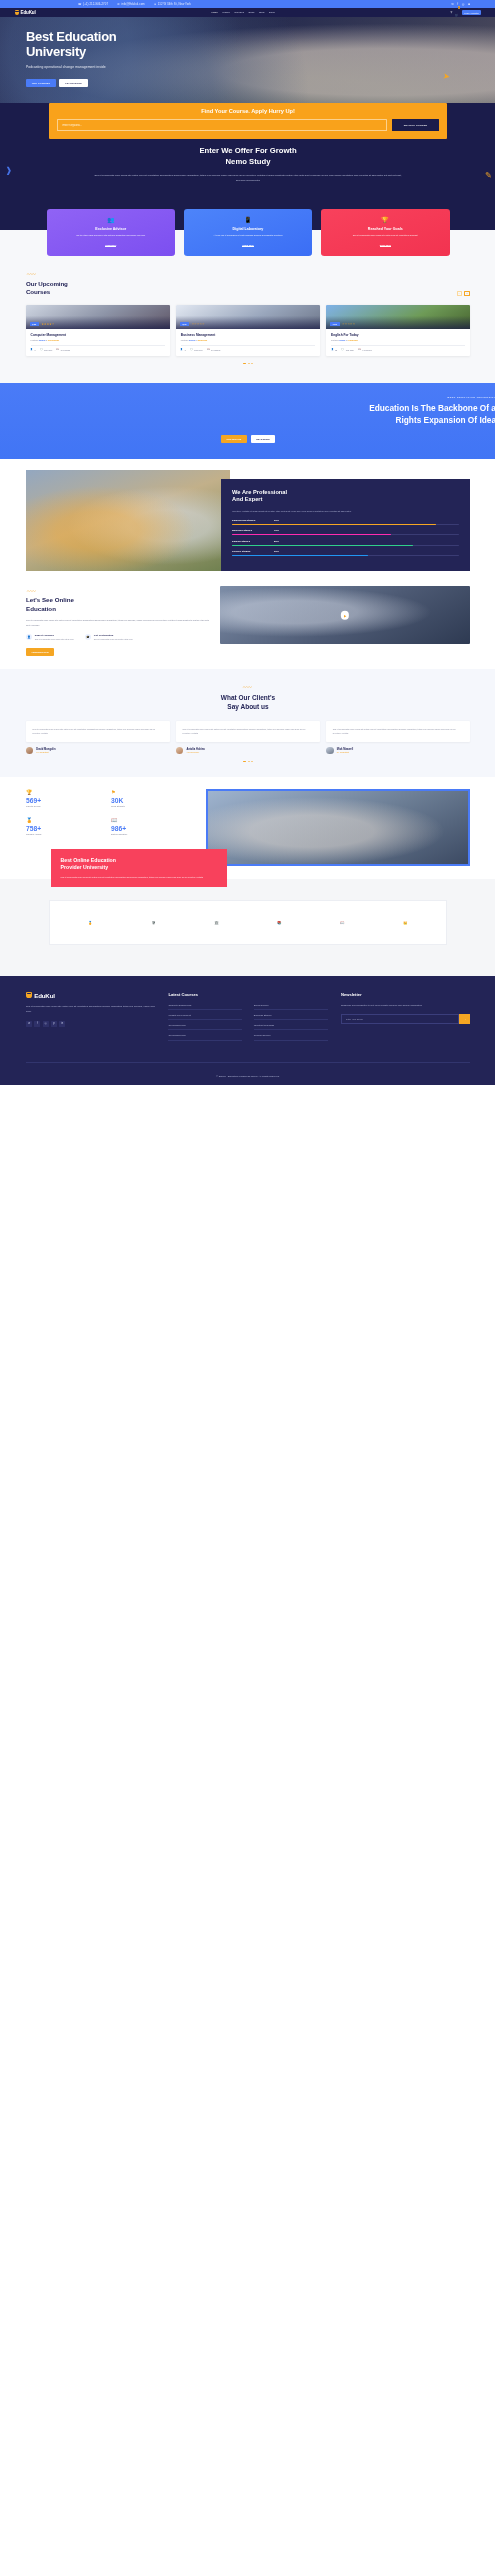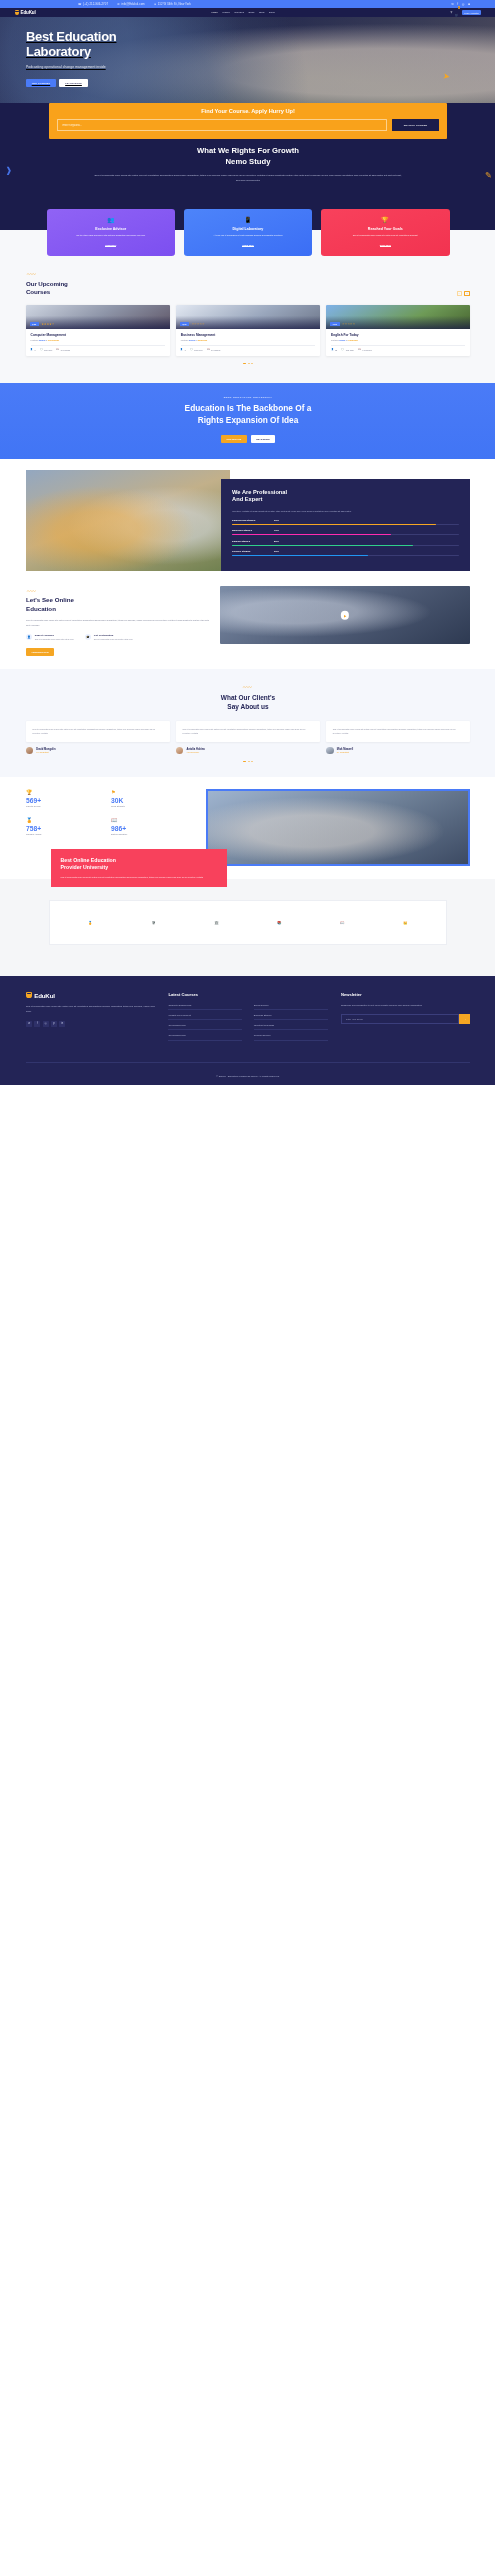--- a/index.html
+++ b/index.html
@@ -32,21 +32,21 @@
   
   .hero { height:110px; position:relative; background:linear-gradient(100deg,#232449 0%,#2d3258 30%,#3a4266 55%,#5a5f74 80%,#7d7a7e 100%); overflow:hidden; }
   .hero:before { content:""; position:absolute; inset:0;
     background:
       radial-gradient(circle at 14% 30%, rgba(90,120,170,.45) 0 14%, transparent 40%),
       radial-gradient(circle at 30% 70%, rgba(60,80,120,.5) 0 18%, transparent 45%),
       radial-gradient(ellipse at 78% 50%, rgba(190,180,175,.75) 0 30%, transparent 62%),
       radial-gradient(ellipse at 62% 85%, rgba(110,125,95,.5) 0 25%, transparent 55%),
       linear-gradient(180deg, rgba(25,27,60,.55), rgba(25,27,60,.35));
   }
-  .hero-inner { position:relative; z-index:2; width:444px; margin:0 auto; padding-top:13.4px;text-decoration:underline; }
+  .hero-inner { position:relative; z-index:2; width:444px; margin:0 auto; padding-top:13.4px; }
   .hero h1 { color:#fff; font-size:13px; line-height:1.12; font-weight:bold; letter-spacing:-0.3px; }
   .hero-sub { color:#e9ecf5; font-size:3.3px; margin-top:5.7px; letter-spacing:0.1px; }
   .hero-btns { display:flex; gap:3.6px; margin-top:9.8px; }
   .btn-hero { font-size:2.2px; font-weight:bold; padding:3.1px 5.7px; border-radius:1px; letter-spacing:0.2px; }
   .btn-blue { background:#4a7bf7; color:#fff; }
   .btn-white { background:#fff; color:#1b1c4b; }
   .plane { position:absolute; right:46px; top:54px; color:#f5a623; font-size:8.3px; z-index:3; transform:rotate(12deg); }
 
   
   .searchsec { background:#1b1c4b; position:relative; padding-bottom:23px; }
@@ -102,21 +102,21 @@
   .c-lect i { color:#f5a623; font-style:normal; font-weight:bold; }
   .c-hr { height:0.5px; background:#eceef3; margin:3.6px 0 3.1px; }
   .c-stats { display:flex; gap:4.6px; font-size:2.1px; color:#7b7f95; }
   .c-stats span { display:flex; align-items:center; gap:1px; }
   .c-stats em { color:#f5a623; font-style:normal; font-size:2.3px; }
   .dots { display:flex; gap:1.5px; justify-content:center; margin-top:7.7px; }
   .dot { width:2.1px; height:1px; background:#f5c97f; border-radius:0.5px; }
   .dot.on { width:3.6px; background:#f5a623; }
 
   
-  .bluecta { background:linear-gradient(180deg,#4a7bf7,#4175f5); text-align:center; padding:13.4px 0 15.5px; position:relative; overflow:hidden;}
+  .bluecta { background:linear-gradient(180deg,#4a7bf7,#4175f5); text-align:right; padding:13.4px 0 15.5px; position:relative; overflow:hidden;}
   .bluecta .kicker { color:#dfe8ff; font-size:2.4px; letter-spacing:0.5px; font-weight:bold; }
   .bluecta h2 { color:#fff; font-size:8.3px; line-height:1.4; font-weight:bold; margin-top:4.1px; }
   .cta-btns { display:flex; gap:3.6px; justify-content:center; margin-top:8.8px; }
   .btn-or { background:#f5a623; color:#fff; font-size:2.2px; font-weight:bold; padding:2.8px 5.7px; border-radius:1px; }
   .btn-wh { background:#fff; color:#232456; font-size:2.2px; font-weight:bold; padding:2.8px 5.7px; border-radius:1px; }
 
   
   .prof { background:#fff; padding:11.4px 0 12.4px; }
   .prof-row { display:flex; gap:0; }
   .prof-img { width:204px; height:101px; background:linear-gradient(160deg,#93a7c0,#c2b08a 45%,#6d7f4e); position:relative; }
@@ -255,21 +255,21 @@
       <span class="cart-badge">0</span>
     </span>
     <span class="btn-login">Login / Register</span>
   </div>
 </div>
 
 <div class="hero">
   <div class="hero-inner">
     <h1>
       <span>Best Education</span><br>
-      <span>Laboratory</span>
+      <span>University</span>
     </h1>
     <div class="hero-sub">Podcasting operational change management inside</div>
     <div class="hero-btns">
       <span class="btn-hero btn-blue">OUR COURSES</span>
       <span class="btn-hero btn-white">LEARN MORE</span>
     </div>
   </div>
   <span class="plane">➤</span>
 </div>
 
@@ -279,21 +279,21 @@
     <div class="search-row">
       <input class="search-input" placeholder="Enter Keyword..." style="">
       <button class="btn-search">SEARCH COURSE</button>
     </div>
   </div>
 
   <div class="offer">
     <span class="deco deco-l">❱</span>
     <span class="deco deco-r">✎</span>
     <h2>
-      <span>What We Rights For Growth</span><br>
+      <span>Enter We Offer For Growth</span><br>
       <span>Nemo Study</span>
     </h2>
     <p>Sed ut perspiciatis unde omnis iste natus error sit voluptatem accusantium doloremque laudantium, totam rem aperiam eaque ipsa quae ab illo inventore veritatis et quasi architecto beatae vitae dicta sunt explicabo. Nemo enim ipsam voluptatem quia voluptas sit aspernatur aut odit aut fugit, sed quia consequuntur</p>
   </div>
 </div>
 
 <div class="svc-band">
   <div class="svc-row">
     <div class="svc c1">
       <span class="svc-ic">👥</span>

